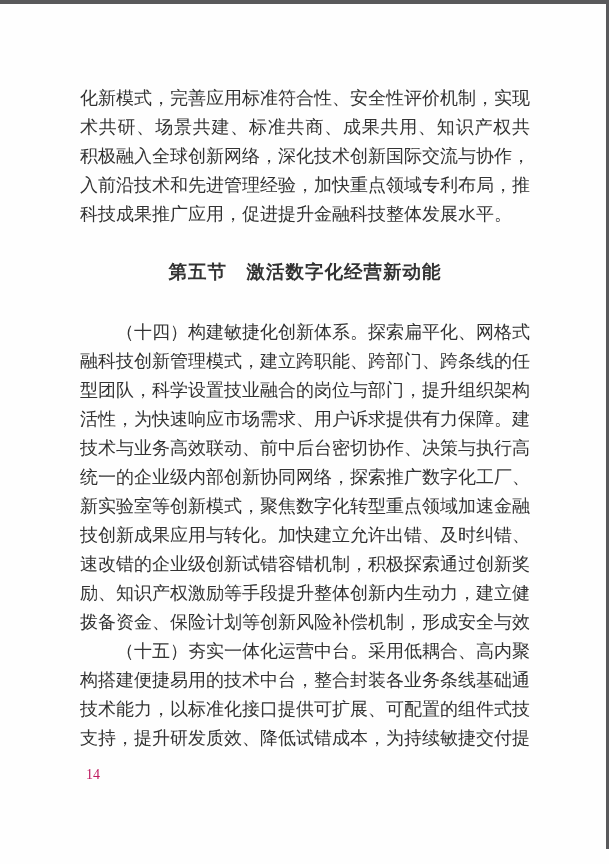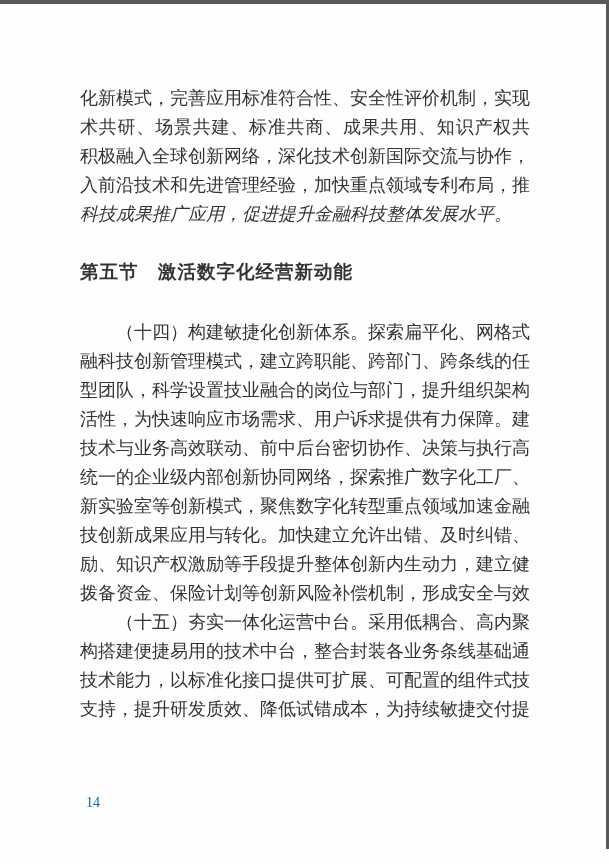--- a/index.html
+++ b/index.html
@@ -34,40 +34,39 @@
   .line {
     line-height: 29px;
     height: 29px;
     overflow: hidden;
     text-align: justify;
     text-align-last: justify;
     text-justify: inter-character;
   }
   .line.last {
     text-align-last: left;
-    font-style: italic;
   }
   .line.indent {
     text-indent: 2em;
   }
   .section-heading {
     margin: 29px 0 31px 0;
     line-height: 29px;
     font-size: 18.5px;
     font-weight: bold;
-    text-align: left;
+    text-align: center;
     letter-spacing: 1px;
     color: #333333;
   }
   .page-number {
     position: absolute;
     left: 86px;
-    top: 795px;
+    top: 767px;
     font-size: 14px;
-    color: #0369a1;
+    color: #be185d;
     font-family: "Liberation Serif", "DejaVu Serif", serif;
   }
 </style>
 </head>
 <body>
 
 <div class="page">
   <div class="scan-edge-top"></div>
   <div class="scan-edge-right"></div>
 
@@ -85,20 +84,21 @@
 
     <div class="para">
       <div class="line indent">（十四）构建敏捷化创新体系。探索扁平化、网格式金</div>
       <div class="line">融科技创新管理模式，建立跨职能、跨部门、跨条线的任务</div>
       <div class="line">型团队，科学设置技业融合的岗位与部门，提升组织架构灵</div>
       <div class="line">活性，为快速响应市场需求、用户诉求提供有力保障。建立</div>
       <div class="line">技术与业务高效联动、前中后台密切协作、决策与执行高度</div>
       <div class="line">统一的企业级内部创新协同网络，探索推广数字化工厂、创</div>
       <div class="line">新实验室等创新模式，聚焦数字化转型重点领域加速金融科</div>
       <div class="line">技创新成果应用与转化。加快建立允许出错、及时纠错、快</div>
+      <div class="line">速改错的企业级创新试错容错机制，积极探索通过创新奖</div>
       <div class="line">励、知识产权激励等手段提升整体创新内生动力，建立健全</div>
       <div class="line">拨备资金、保险计划等创新风险补偿机制，形成安全与效率</div>
     </div>
 
     <div class="para">
       <div class="line indent">（十五）夯实一体化运营中台。采用低耦合、高内聚架</div>
       <div class="line">构搭建便捷易用的技术中台，整合封装各业务条线基础通用</div>
       <div class="line">技术能力，以标准化接口提供可扩展、可配置的组件式技术</div>
       <div class="line">支持，提升研发质效、降低试错成本，为持续敏捷交付提供</div>
     </div>

